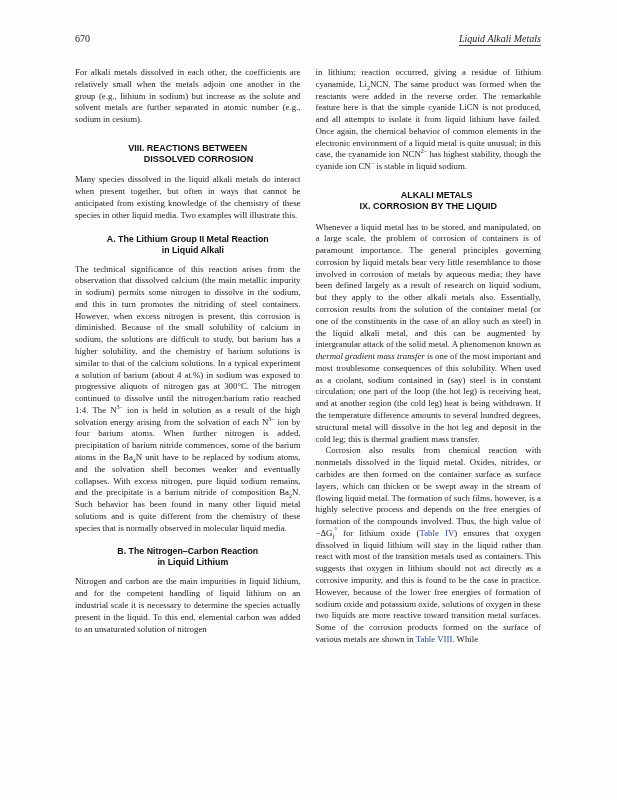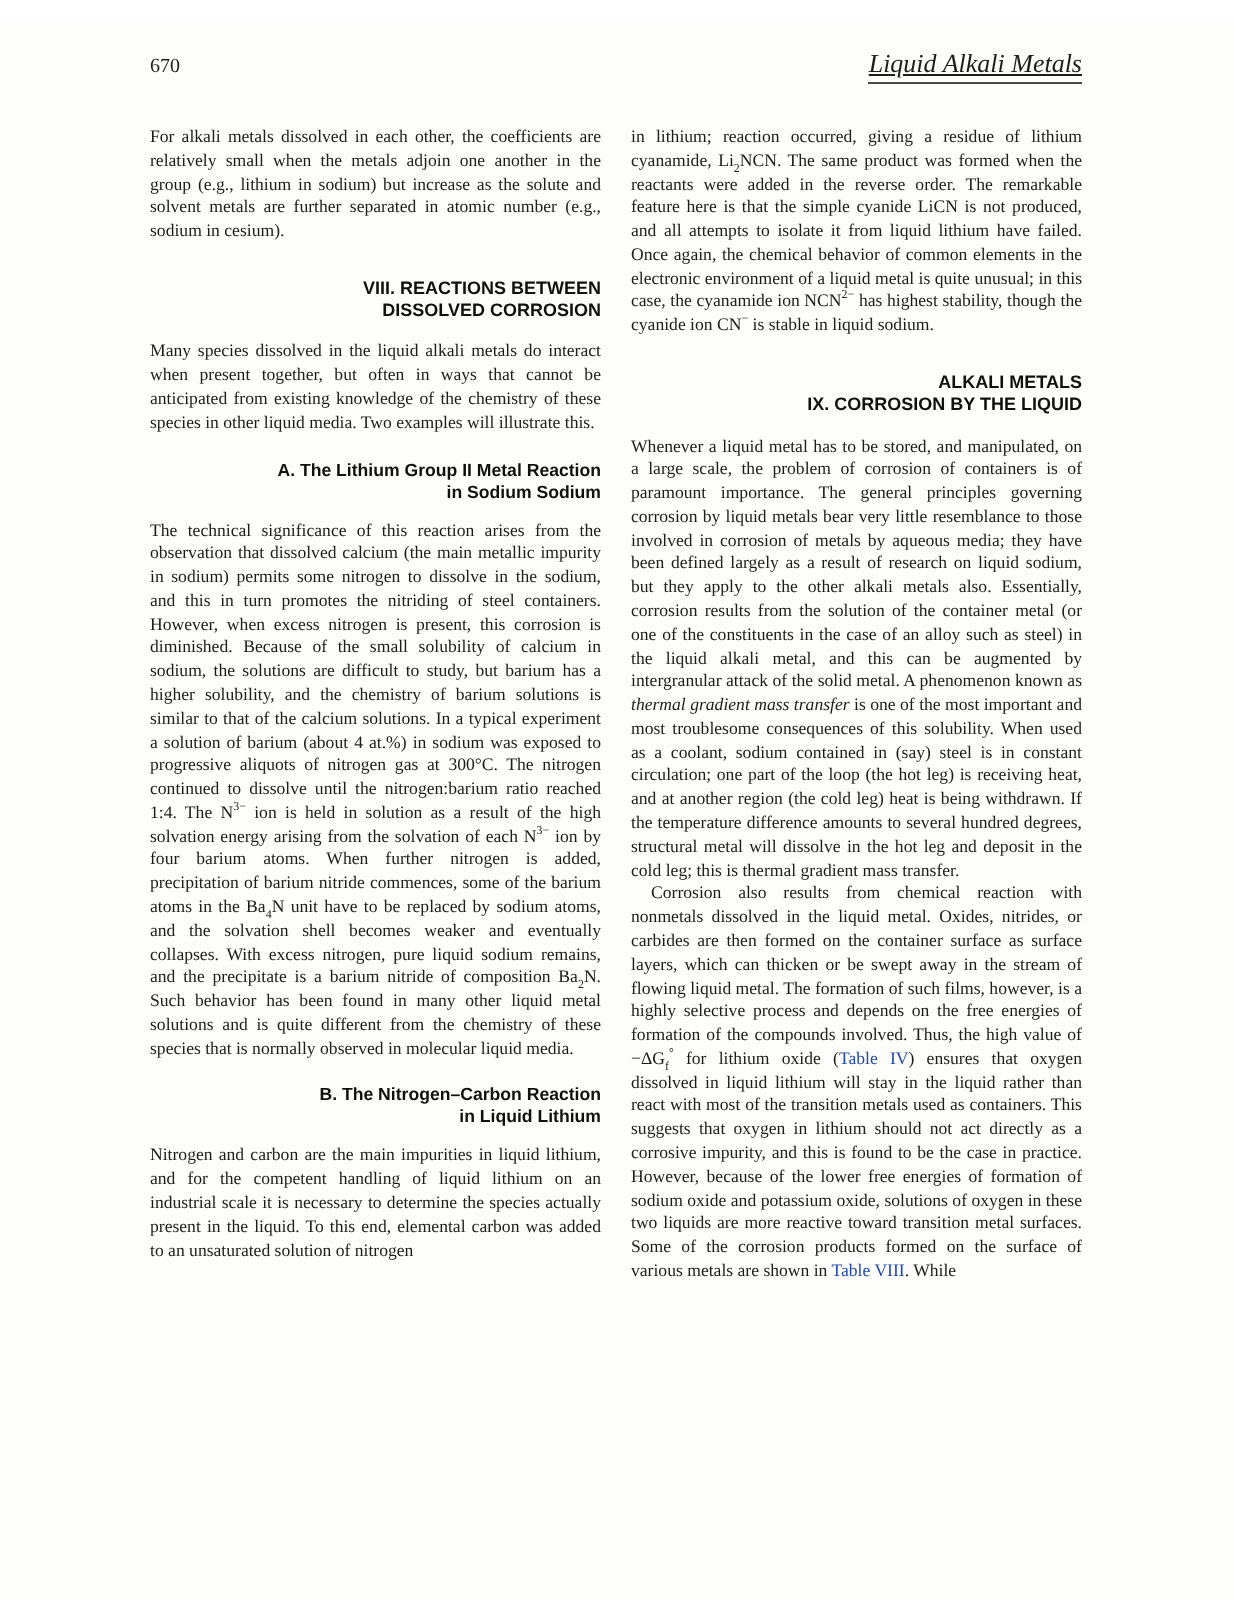--- a/index.html
+++ b/index.html
@@ -3,34 +3,34 @@
 <meta charset="utf-8">
 <title>Liquid Alkali Metals — p. 670</title>
 <style>
   html,body{margin:0;padding:0;}
   body{width:617px;height:800px;overflow:hidden;background:#ffffff;}
   .page{
     position:relative;width:617px;height:800px;
     background:#fdfdfb;color:#171717;
     font-family:"Liberation Serif","DejaVu Serif",serif;
   }
-  .inner{padding:13px 76px 0 75px;margin-top:11px;}
+  .inner{padding:33px 76px 0 75px;}
   .running-head{display:flex;justify-content:space-between;align-items:baseline;}
   .page-num{font-size:10px;color:#1d1d1d;}
   .run-title{
-    font-style:italic;font-size:13px;color:#1d1d1d;
-    border-bottom:1px solid #4a4a4a;padding-bottom:1px;text-decoration:underline;
+    font-style:italic;font-size:10px;color:#1d1d1d;
+    border-bottom:1px solid #4a4a4a;padding-bottom:1px;
   }
   .columns{display:flex;gap:15px;margin-top:21px;}
   .col{width:226px;font-size:8.8px;line-height:1.34;text-align:justify;color:#1c1c1c;}
   .col p{margin:0;}
   .col p.indent{text-indent:10px;}
   .heading{
     font-family:"Liberation Sans","DejaVu Sans",sans-serif;
-    font-weight:bold;text-align:right;color:#101010;line-height:1.25;
+    font-weight:bold;text-align:center;color:#101010;line-height:1.25;
   }
   .heading.h2{font-size:9px;margin:17px 0 9px;}
   .heading.h3{font-size:8.8px;margin:12px 0 8px;}
   sub,sup{font-size:68%;line-height:0;}
   i{font-style:italic;}
   .ref-link{color:#2149ae;text-decoration:none;cursor:pointer;}
 </style>
 </head>
 <body>
 
@@ -43,21 +43,21 @@
     <div class="columns">
       <div class="col">
           <p>For alkali metals dissolved in each other, the coefficients are relatively small when the metals adjoin one another in the group (e.g., lithium in sodium) but increase as the solute and solvent metals are further separated in atomic number (e.g., sodium in cesium).</p>
           <div class="heading h2">
             <div>VIII. REACTIONS BETWEEN</div>
             <div style="margin-left: 2.4em;">DISSOLVED CORROSION</div>
           </div>
           <p>Many species dissolved in the liquid alkali metals do interact when present together, but often in ways that cannot be anticipated from existing knowledge of the chemistry of these species in other liquid media. Two examples will illustrate this.</p>
           <div class="heading h3">
             <div>A. The Lithium Group II Metal Reaction</div>
-            <div style="margin-left: 1.15em;">in Sodium Sodium</div>
+            <div style="margin-left: 1.15em;">in Liquid Alkali</div>
           </div>
           <p>The technical significance of this reaction arises from the observation that dissolved calcium (the main metallic impurity in sodium) permits some nitrogen to dissolve in the sodium, and this in turn promotes the nitriding of steel containers. However, when excess nitrogen is present, this corrosion is diminished. Because of the small solubility of calcium in sodium, the solutions are difficult to study, but barium has a higher solubility, and the chemistry of barium solutions is similar to that of the calcium solutions. In a typical experiment a solution of barium (about 4 at.%) in sodium was exposed to progressive aliquots of nitrogen gas at 300°C. The nitrogen continued to dissolve until the nitrogen:barium ratio reached 1:4. The N<sup>3−</sup> ion is held in solution as a result of the high solvation energy arising from the solvation of each N<sup>3−</sup> ion by four barium atoms. When further nitrogen is added, precipitation of barium nitride commences, some of the barium atoms in the Ba<sub>4</sub>N unit have to be replaced by sodium atoms, and the solvation shell becomes weaker and eventually collapses. With excess nitrogen, pure liquid sodium remains, and the precipitate is a barium nitride of composition Ba<sub>2</sub>N. Such behavior has been found in many other liquid metal solutions and is quite different from the chemistry of these species that is normally observed in molecular liquid media.</p>
           <div class="heading h3">
             <div>B. The Nitrogen–Carbon Reaction</div>
             <div style="margin-left: 1.15em;">in Liquid Lithium</div>
           </div>
           <p>Nitrogen and carbon are the main impurities in liquid lithium, and for the competent handling of liquid lithium on an industrial scale it is necessary to determine the species actually present in the liquid. To this end, elemental carbon was added to an unsaturated solution of nitrogen</p>
         </div>
       <div class="col">
           <p>in lithium; reaction occurred, giving a residue of lithium cyanamide, Li<sub>2</sub>NCN. The same product was formed when the reactants were added in the reverse order. The remarkable feature here is that the simple cyanide LiCN is not produced, and all attempts to isolate it from liquid lithium have failed. Once again, the chemical behavior of common elements in the electronic environment of a liquid metal is quite unusual; in this case, the cyanamide ion NCN<sup>2−</sup> has highest stability, though the cyanide ion CN<sup>−</sup> is stable in liquid sodium.</p>

